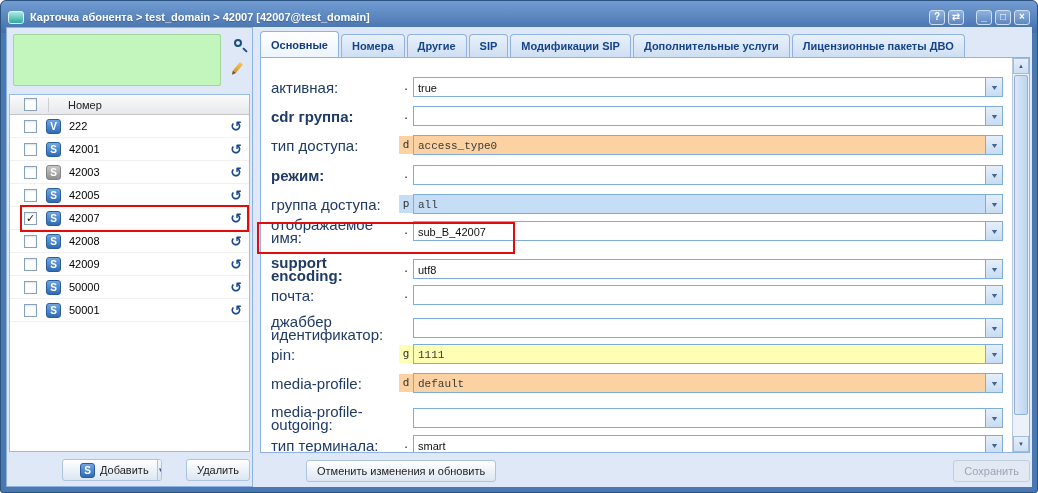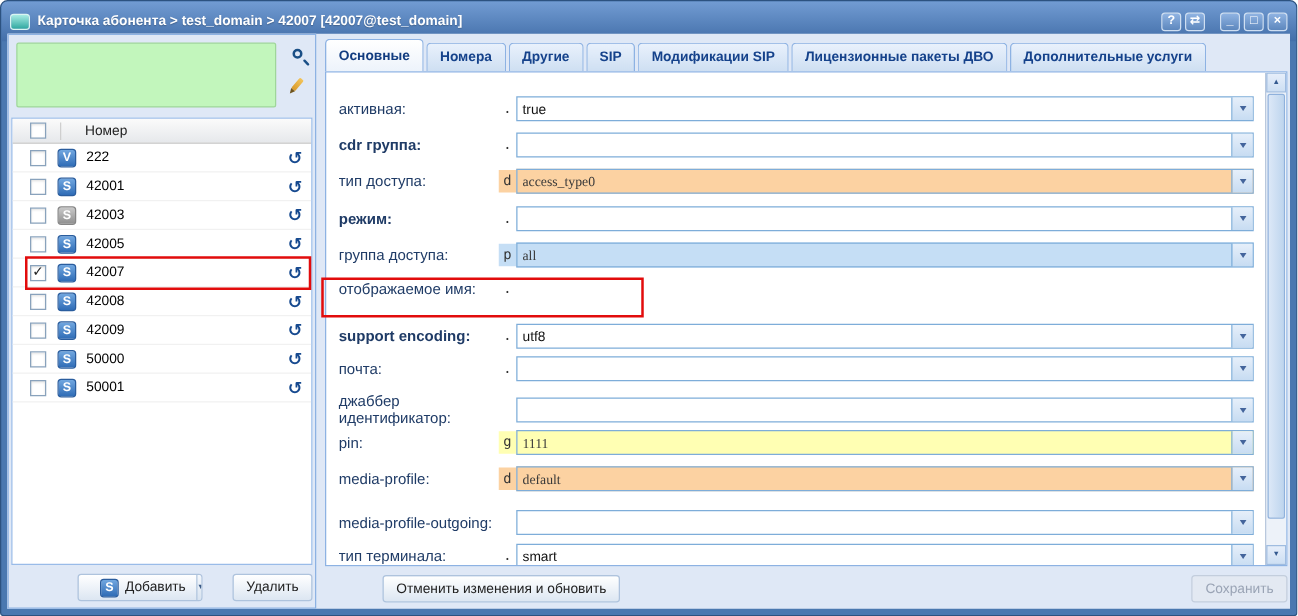--- a/index.html
+++ b/index.html
@@ -44,26 +44,26 @@
   .seg-arrow{width:15px;height:100%;border-left:1px solid #aec3dd;display:flex;align-items:center;justify-content:center;background:linear-gradient(#f3f7fc,#d8e3f0);}
   .tiny-arrow{font-size:6px;color:#3a5a86;font-style:normal;}
   .btn-del{margin-left:24px;}
   
   .rightpanel{position:absolute;left:250px;top:0;right:0;bottom:0;}
   .tabbar{position:absolute;top:2px;left:4px;right:2px;height:28px;display:flex;align-items:flex-end;gap:2px;}
   .tab{height:23px;line-height:22px;padding:0 10px;background:linear-gradient(#e9f1fc,#cedff2);border:1px solid #8db2e3;border-bottom:none;border-radius:4px 4px 0 0;font-size:11px;font-weight:bold;color:#15428b;white-space:nowrap;cursor:pointer;}
   .tab.active{height:26px;line-height:26px;background:linear-gradient(#ffffff,#edf3fb);position:relative;z-index:2;color:#123c80;}
   .form-panel{position:absolute;top:30px;left:4px;right:2px;bottom:34px;background:#fff;border:1px solid #8db2e3;overflow:hidden;}
   .frow{position:absolute;left:10px;right:26px;height:26px;display:flex;align-items:center;}
-  .f-label{width:128px;flex:none;font-size:12px;color:#1f3b66;line-height:13px;}
+  .f-label{width:128px;flex:none;font-size:15px;color:#1f3b66;line-height:13px;}
   .f-label.bold{font-weight:bold;}
   .f-flag{width:14px;flex:none;text-align:center;font-family:"DejaVu Sans Mono",monospace;font-size:11px;color:#333;height:18px;line-height:18px;}
   .combo{flex:1;height:20px;border:1px solid #7eadd9;background:#fff;display:flex;align-items:stretch;cursor:pointer;}
   .combo-value{flex:1;padding:1px 4px 0;font-size:11px;color:#111;white-space:nowrap;overflow:hidden;display:flex;align-items:center;}
-  .mono .combo-value, .combo-value.mono{font-family:Liberation Serif, serif;color:#3a3a3a;}
+  .mono .combo-value, .combo-value.mono{font-family:Liberation Mono, monospace;color:#3a3a3a;}
   .trigger{width:17px;border-left:1px solid #7eadd9;background:linear-gradient(#e6effa,#c7dcf2);display:flex;align-items:center;justify-content:center;flex:none;}
   .trigger i{font-style:normal;font-size:7px;color:#44659c;transform:scaleX(1.3);}
   .c-orange{background:#fcd2a2;}
   .c-blue{background:#c5def5;}
   .c-yellow{background:#ffffb3;}
   .scrollbar{position:absolute;top:0;right:0;bottom:0;width:17px;background:#edf2f9;border-left:1px solid #b9c8dd;}
   .sb-btn{position:absolute;left:0;right:0;height:16px;background:linear-gradient(#e6eefa,#cddff3);border:1px solid #9fbce0;display:flex;align-items:center;justify-content:center;font-size:6px;color:#33598f;cursor:pointer;}
   .sb-up{top:0;}
   .sb-down{bottom:0;}
   .sb-thumb{position:absolute;left:1px;right:1px;top:17px;height:340px;background:linear-gradient(90deg,#dce8f7,#bed5ee);border:1px solid #8fb1dc;border-radius:2px;cursor:grab;}
@@ -186,22 +186,22 @@
     </div>
 
     <div class="rightpanel">
 
       <div class="tabbar">
         <span class="tab active">Основные</span>
         <span class="tab">Номера</span>
         <span class="tab">Другие</span>
         <span class="tab">SIP</span>
         <span class="tab">Модификации SIP</span>
+        <span class="tab">Дополнительные услуги</span>
         <span class="tab">Лицензионные пакеты ДВО</span>
-        <span class="tab">Дополнительные услуги</span>
       </div>
 
       <div class="form-panel">
 
         <div class="frow" style="top:16px">
           <span class="f-label">активная:</span>
           <span class="f-flag">.</span>
           <span class="combo">
             <span class="combo-value">true</span>
             <span class="trigger">
@@ -250,20 +250,26 @@
             <span class="combo-value">all</span>
             <span class="trigger">
                 <i>▼</i>
               </span>
           </span>
         </div>
 
         <div class="frow" style="top:160px">
           <span class="f-label">отображаемое имя:</span>
           <span class="f-flag">.</span>
+          <span class="combo">
+            <span class="combo-value">sub_B_42007</span>
+            <span class="trigger">
+                <i>▼</i>
+              </span>
+          </span>
         </div>
 
         <div class="frow" style="top:198px">
           <span class="f-label bold">support encoding:</span>
           <span class="f-flag">.</span>
           <span class="combo">
             <span class="combo-value">utf8</span>
             <span class="trigger">
                 <i>▼</i>
               </span>

